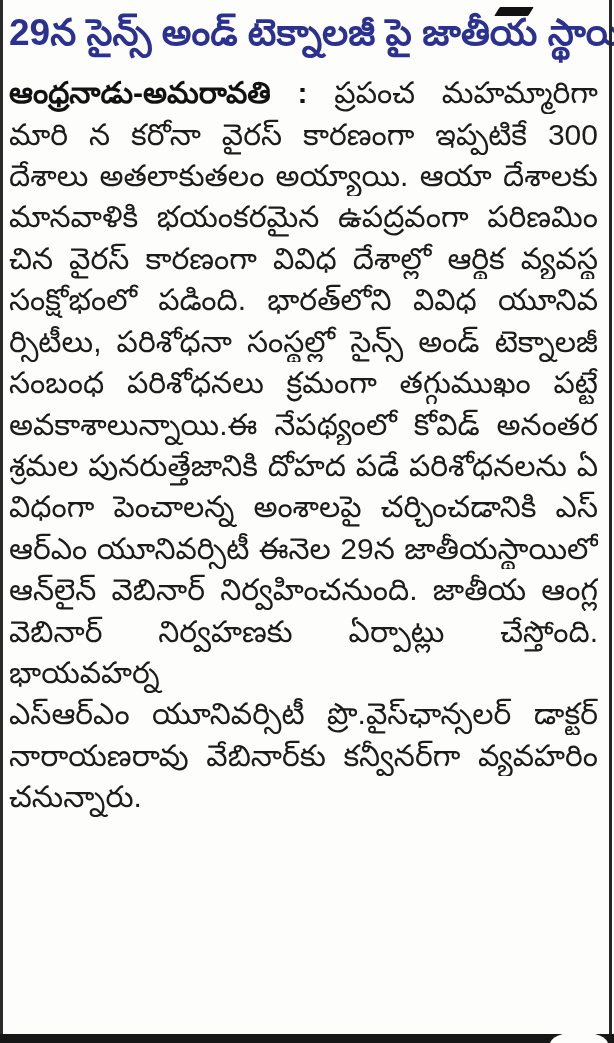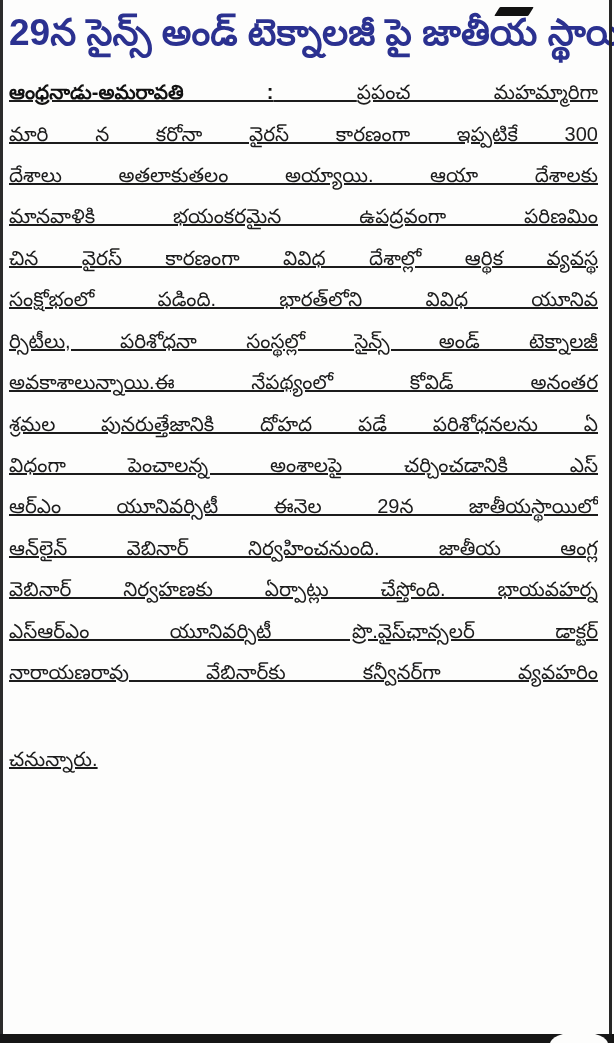--- a/index.html
+++ b/index.html
@@ -63,33 +63,31 @@
     line-height: 1.25;
     font-weight: bold;
     color: #2b3190;
     letter-spacing: 0px;
     white-space: nowrap;
   }
   .body-text {
     margin: 16px 16px 0 9px;
   }
   .body-line {
-    font-size: 20px;
+    font-size: 30px;
     line-height: 41.4px;
     color: #1c1c1c;
     text-align: justify;
     text-align-last: justify;
     -moz-text-align-last: justify;
     overflow: hidden;
     white-space: normal;
-    text-decoration: underline;
   }
   .body-line.last {
     text-align-last: left;
-    margin-top: 46px;
     -moz-text-align-last: left;
   }
   .dateline {
     font-weight: bold;
     color: #121212;
   }
 </style>
 </head>
 <body>
 
@@ -103,20 +101,21 @@
     <div class="body-line">
       <span class="dateline">ఆంధ్రనాడు-అమరావతి :</span>
       <span>ప్రపంచ మహమ్మారిగా</span>
     </div>
     <div class="body-line">మారి న కరోనా వైరస్ కారణంగా ఇప్పటికే 300</div>
     <div class="body-line">దేశాలు అతలాకుతలం అయ్యాయి. ఆయా దేశాలకు</div>
     <div class="body-line">మానవాళికి భయంకరమైన ఉపద్రవంగా పరిణమిం</div>
     <div class="body-line">చిన వైరస్ కారణంగా వివిధ దేశాల్లో ఆర్థిక వ్యవస్థ</div>
     <div class="body-line">సంక్షోభంలో పడింది. భారత్‌లోని వివిధ యూనివ</div>
     <div class="body-line">ర్సిటీలు, పరిశోధనా సంస్థల్లో సైన్స్ అండ్ టెక్నాలజీ</div>
+    <div class="body-line">సంబంధ పరిశోధనలు క్రమంగా తగ్గుముఖం పట్టే</div>
     <div class="body-line">అవకాశాలున్నాయి.ఈ నేపథ్యంలో కోవిడ్ అనంతర</div>
     <div class="body-line">శ్రమల పునరుత్తేజానికి దోహద పడే పరిశోధనలను ఏ</div>
     <div class="body-line">విధంగా పెంచాలన్న అంశాలపై చర్చించడానికి ఎస్</div>
     <div class="body-line">ఆర్ఎం యూనివర్సిటీ ఈనెల 29న జాతీయస్థాయిలో</div>
     <div class="body-line">ఆన్‌లైన్ వెబినార్ నిర్వహించనుంది. జాతీయ ఆంగ్ల</div>
     <div class="body-line">వెబినార్ నిర్వహణకు ఏర్పాట్లు చేస్తోంది. భాయవహర్న</div>
     <div class="body-line">ఎస్ఆర్ఎం యూనివర్సిటీ ప్రొ.వైస్‌ఛాన్సలర్ డాక్టర్</div>
     <div class="body-line">నారాయణరావు వేబినార్‌కు కన్వీనర్‌గా వ్యవహరిం</div>
     <div class="body-line last">చనున్నారు.</div>
   </div>

